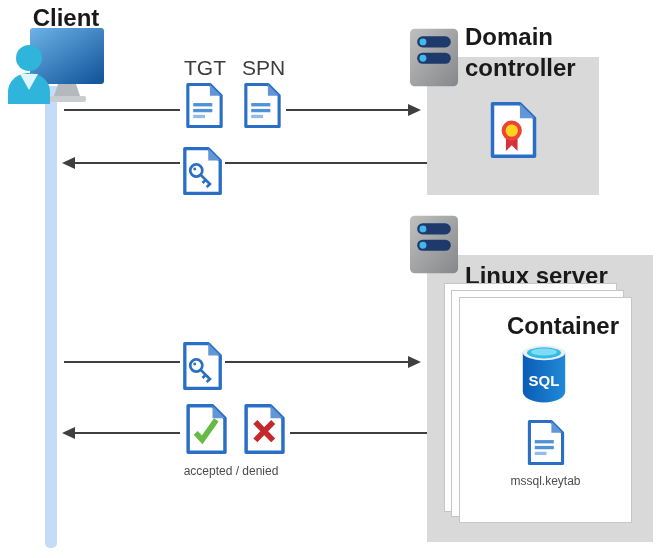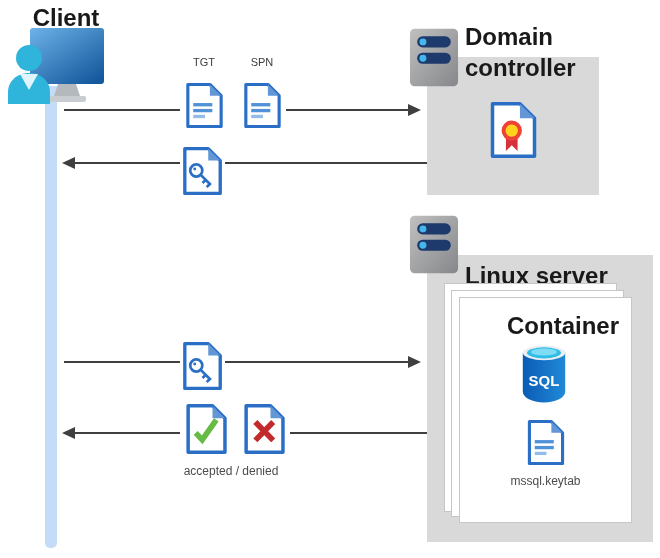--- a/index.html
+++ b/index.html
@@ -8,21 +8,21 @@
   .stage { position:relative; width:660px; height:558px; background:#fff; overflow:hidden; }
   .abs { position:absolute; }
   .hline { position:absolute; height:2px; background:#3f3f3f; }
   .tri-r { position:absolute; width:0; height:0;
            border-top:6px solid transparent; border-bottom:6px solid transparent;
            border-left:13px solid #3f3f3f; }
   .tri-l { position:absolute; width:0; height:0;
            border-top:6px solid transparent; border-bottom:6px solid transparent;
            border-right:13px solid #3f3f3f; }
   .blabel { position:absolute; font-weight:700; color:#191919; font-size:24px; line-height:1.3; }
-  .slabel { position:absolute; color:#3d3d3d; font-size:11px; }
+  .slabel { position:absolute; color:#3d3d3d; font-size:21px; }
   .glabel { position:absolute; color:#4c4c4c; font-size:12px; }
   .center { text-align:center; }
   .graybox { position:absolute; background:#d9d9d9; }
   .card { position:absolute; background:#fff; border:1px solid #c6c6c6; }
   .lifeline { position:absolute; left:45px; top:86px; width:12px; height:462px;
               background:#c5dcf8; border-radius:0 0 5px 5px; }
   svg { display:block; }
 </style>
 </head>
 <body>

